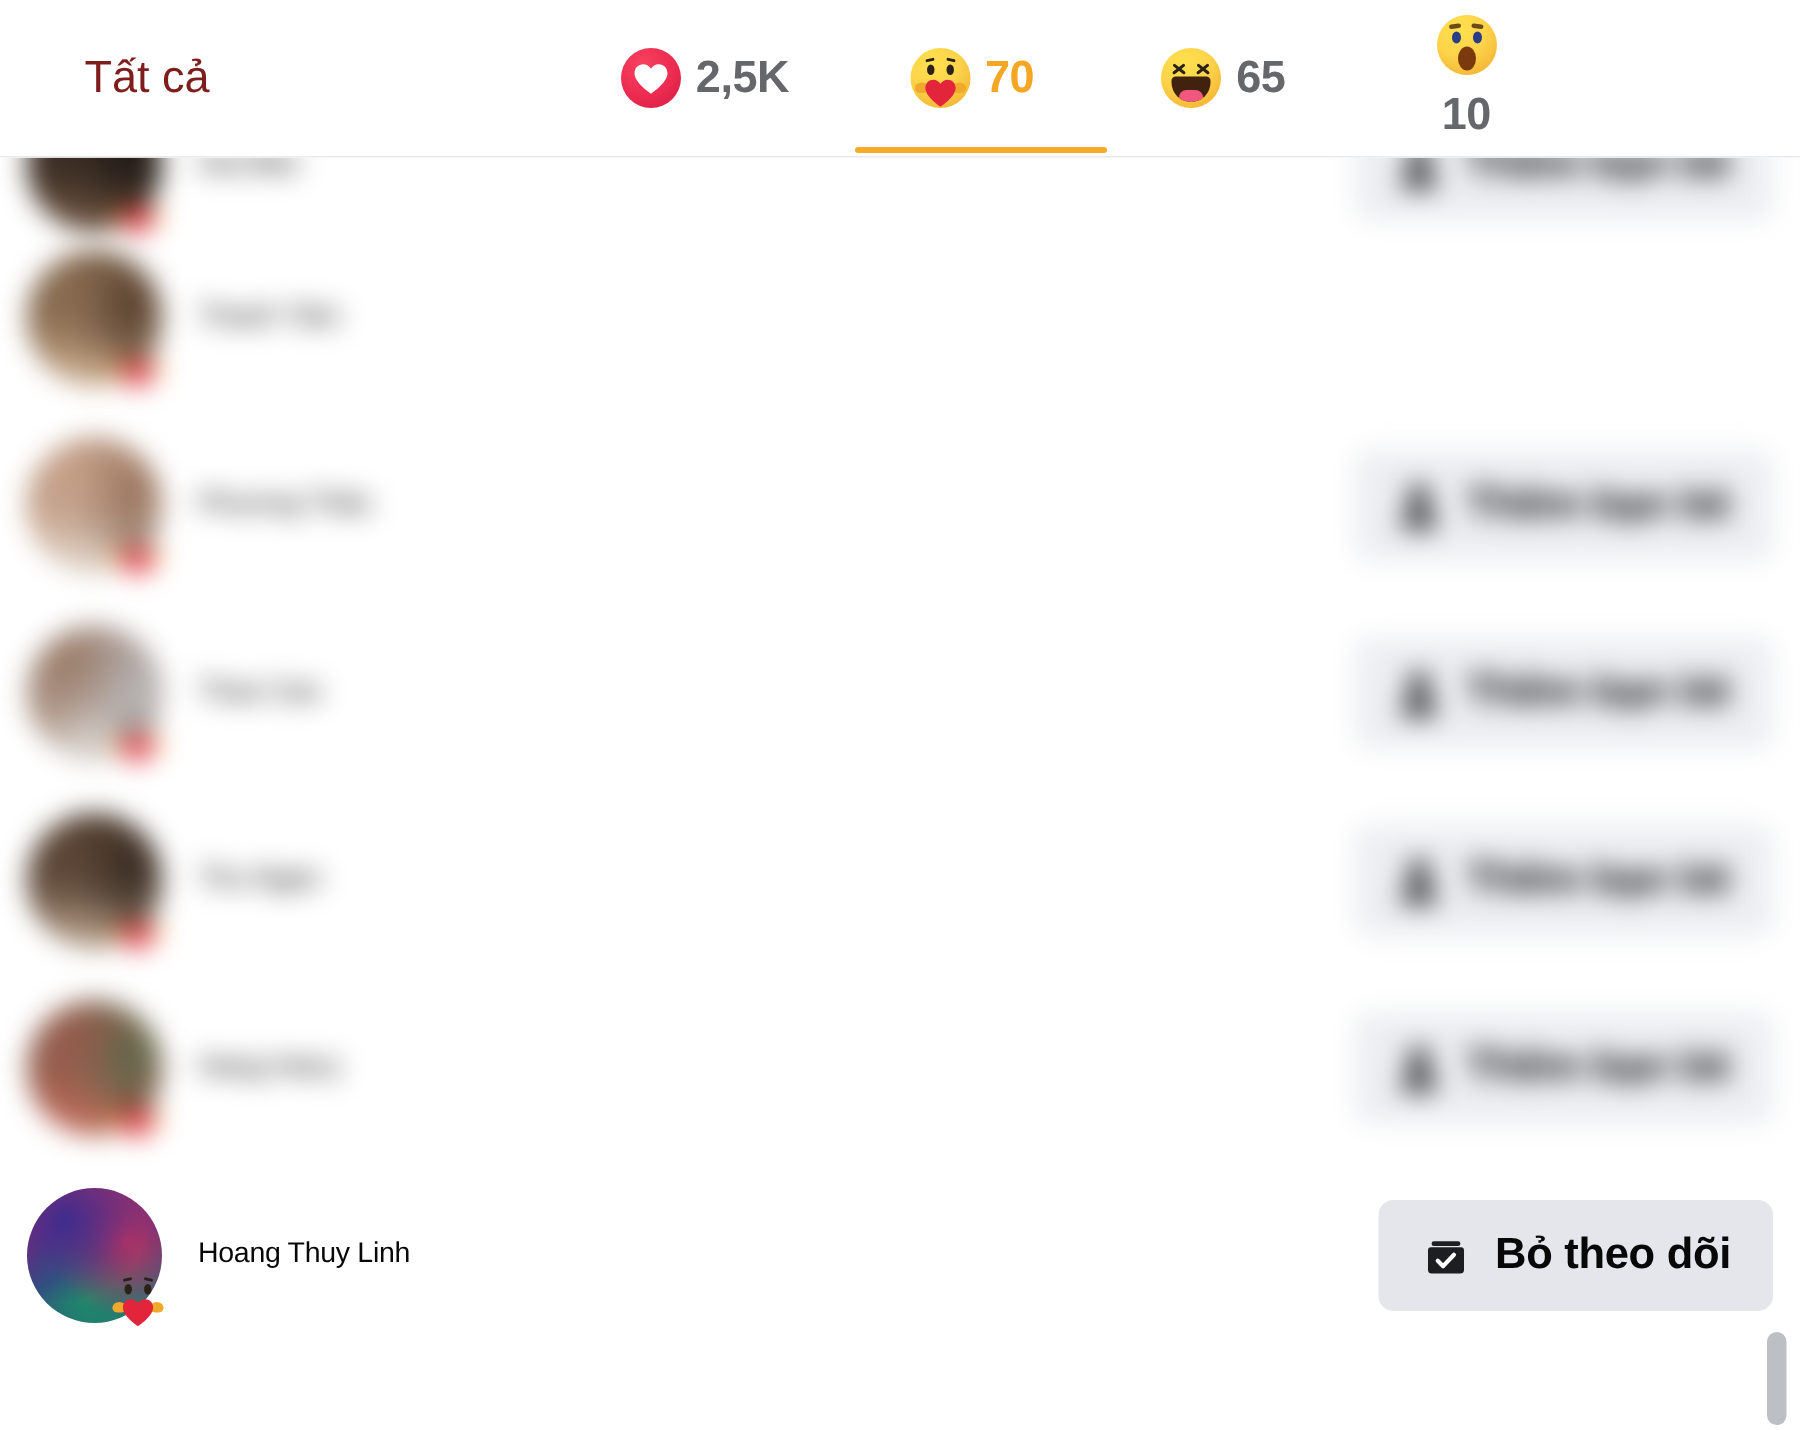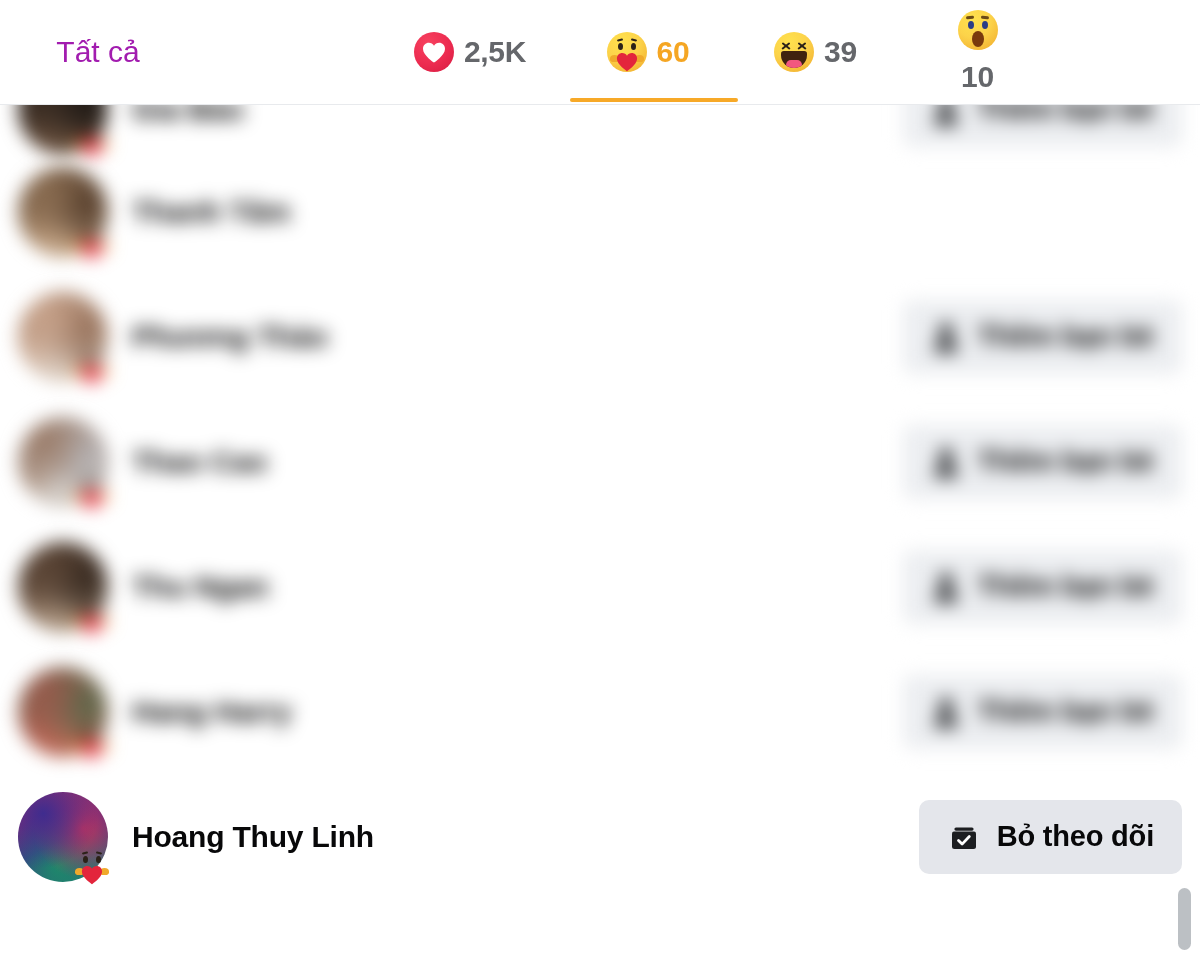--- a/index.html
+++ b/index.html
@@ -45,21 +45,21 @@
     font-size: 30px;
     font-weight: 700;
     letter-spacing: -0.3px;
     color: #65676b;
     white-space: nowrap;
   }
   .tab.active .tab-count { color: #f5a623; }
   .tab-alltext {
     font-size: 30px;
     font-weight: 400;
-    color: #a21caf;
+    color: #7f1d1d;
     white-space: nowrap;
   }
 
   
   .emo { position: relative; width: 40px; height: 40px; flex: none; }
 
   
   .emo-like .disc {
     position: absolute; inset: 0; border-radius: 50%;
     background: radial-gradient(circle at 35% 28%, #4a9bff 0%, #1f7beb 55%, #1160cf 100%);
@@ -188,22 +188,22 @@
   }
   .badge-care {
     position: absolute; right: -2px; bottom: -1px;
     width: 38px; height: 38px;
   }
   .name-block {
     position: absolute; left: 132px; top: 50%;
     transform: translateY(-50%);
   }
   .person-name {
-    font-size: 30px;
-    font-weight: 700;
+    font-size: 19px;
+    font-weight: 400;
     color: #080809;
     letter-spacing: -0.2px;
     line-height: 1.2;
     white-space: nowrap;
   }
   .person-sub {
     font-size: 26px;
     font-weight: 400;
     color: #65676b;
     line-height: 1.3;
@@ -270,39 +270,39 @@
         <span class="brow brow-l"></span>
         <span class="brow brow-r"></span>
         <span class="eye eye-l"></span>
         <span class="eye eye-r"></span>
         <span class="arm arm-l"></span>
         <span class="arm arm-r"></span>
         <span class="care-heart"><svg width="22" height="20" viewBox="0 0 24 21">
             <path fill="#e3253c" d="M12 20.5 C12 20.5 1 13.3 1 6.9 C1 3.2 3.7 0.8 6.8 0.8 C9 0.8 11 2 12 3.8 C13 2 15 0.8 17.2 0.8 C20.3 0.8 23 3.2 23 6.9 C23 13.3 12 20.5 12 20.5 Z"></path>
           </svg></span>
       </span>
-      <span class="tab-count">60</span>
+      <span class="tab-count">70</span>
     </div>
     <div class="tab-underline" style="left: 570px; width: 168px;"></div>
     <div class="tab" style="left: 764px; width: 103px;">
       <span class="emo emo-haha">
         <span class="face-disc"></span>
         <span class="sq sq-l">
           <span class="s1"></span>
           <span class="s2"></span>
         </span>
         <span class="sq sq-r">
           <span class="s1"></span>
           <span class="s2"></span>
         </span>
         <span class="mouth">
           <span class="tongue"></span>
         </span>
       </span>
-      <span class="tab-count">39</span>
+      <span class="tab-count">65</span>
     </div>
     <div class="tab" style="left: 927px; width: 101px; flex-direction: column;">
       <span class="emo emo-wow">
         <span class="face-disc"></span>
         <span class="brow brow-l"></span>
         <span class="brow brow-r"></span>
         <span class="eye eye-l"></span>
         <span class="eye eye-r"></span>
         <span class="mouth"></span>
       </span>

